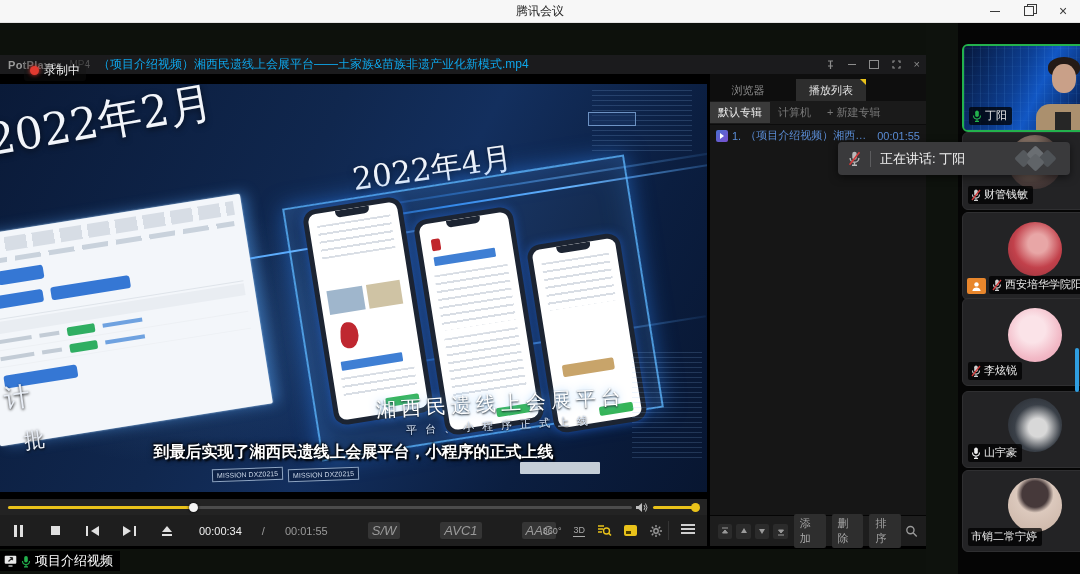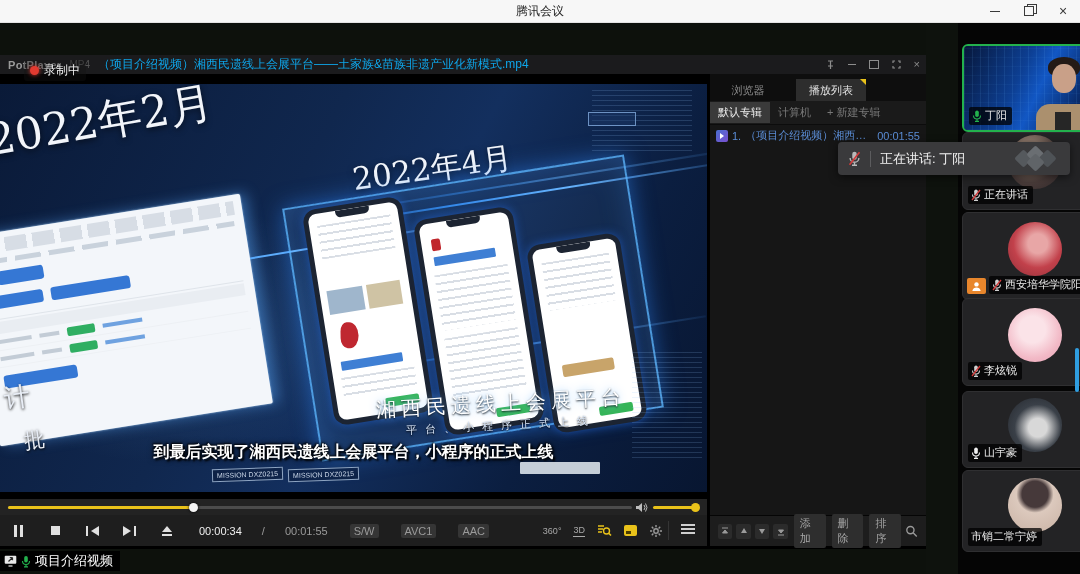--- a/index.html
+++ b/index.html
@@ -119,21 +119,21 @@
   .i-stop{width:9px;height:9px;background:#e0e0e0;}
   .i-tri{width:0;height:0;border-top:5px solid transparent;border-bottom:5px solid transparent;}
   .i-tri-r{border-left:8px solid #e0e0e0;}
   .i-tri-l{border-right:8px solid #e0e0e0;}
   .i-bar{width:2px;height:10px;background:#e0e0e0;}
   .i-eject{display:flex;flex-direction:column;align-items:center;gap:2px;}
   .i-eject .tri{width:0;height:0;border-left:5px solid transparent;border-right:5px solid transparent;border-bottom:6px solid #e0e0e0;}
   .i-eject .base{width:10px;height:2px;background:#e0e0e0;}
   .timebox{margin-left:14px;font-size:11px;color:#9a9a9a;display:flex;align-items:center;gap:20px;white-space:nowrap;}
   .timebox .cur{color:#efefef;}
-  .vbadge{font-size:11px;color:#9a9a9a;background:#353535;border-radius:2px;padding:1px 4px;margin-left:2px;}
+  .vbadge{font-size:13px;color:#9a9a9a;background:#353535;border-radius:2px;padding:1px 4px;margin-left:20px;font-style:italic;}
   .rightics{position:absolute;right:44px;top:0;height:31px;display:flex;align-items:center;gap:12px;}
   .ric{font-size:9px;color:#a8a8a8;}
   .ric-3d{border-bottom:1px solid #a8a8a8;padding-bottom:1px;}
   .ysq{width:13px;height:11px;background:#e9c21a;border-radius:2px;position:relative;}
   .ysq::after{content:"";position:absolute;left:2px;bottom:2px;width:5px;height:3px;background:#4a3d00;}
   .menu-sep{position:absolute;right:38px;top:6px;width:1px;height:19px;background:#343434;}
   .hamb{position:absolute;right:12px;top:9px;display:flex;flex-direction:column;gap:2px;}
   .hamb i{display:block;width:14px;height:2px;background:#cfcfcf;}
 
   
@@ -481,21 +481,21 @@
     </div>
 
     <div class="thumb th2">
       <div class="avatar av2"></div>
       <div class="nametag">
         <svg width="10" height="12" viewBox="0 0 10 12">
           <rect x="3.2" y="0.5" width="3.6" height="6.5" rx="1.8" fill="#cfcfcf"></rect>
           <path d="M1.5 5.5a3.5 3.5 0 0 0 7 0M5 9v2.2M3 11.4h4" stroke="#cfcfcf" stroke-width="1.1" fill="none"></path>
           <path d="M1 11L9 1" stroke="#d23a3a" stroke-width="1.3"></path>
         </svg>
-        <span>正在讲话</span>
+        <span>财管钱敏</span>
       </div>
     </div>
 
     <div class="thumb th3">
       <div class="avatar av3"></div>
       <div class="host-badge">
         <svg width="11" height="11" viewBox="0 0 11 11">
           <circle cx="5.5" cy="3.4" r="2.2" fill="#fff"></circle>
           <path d="M1.3 10c.5-2.6 2.2-3.6 4.2-3.6s3.7 1 4.2 3.6z" fill="#fff"></path>
         </svg>

